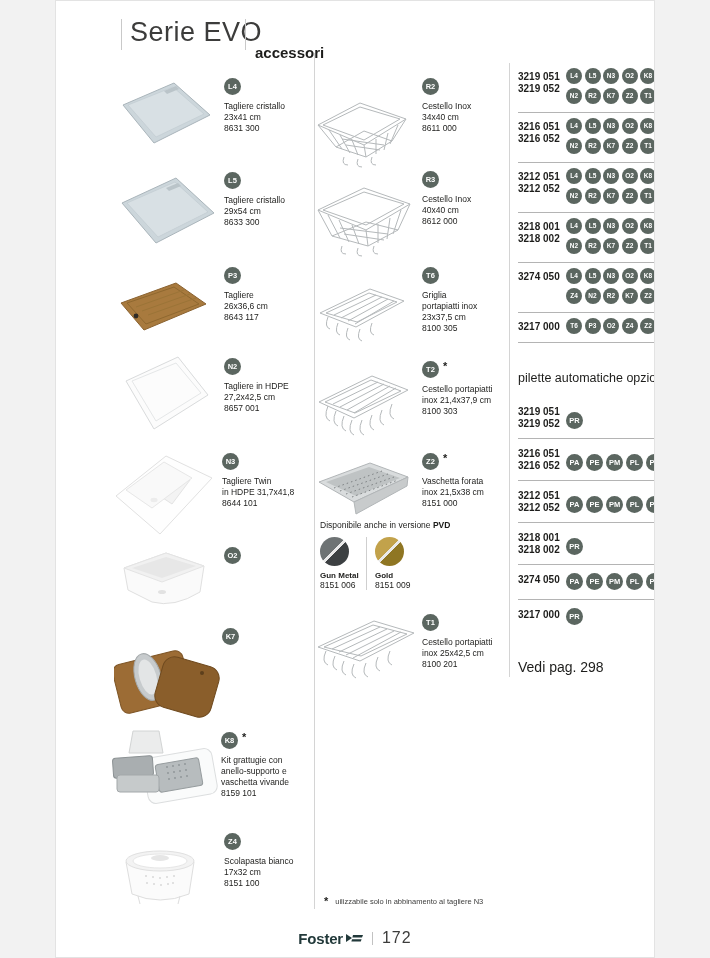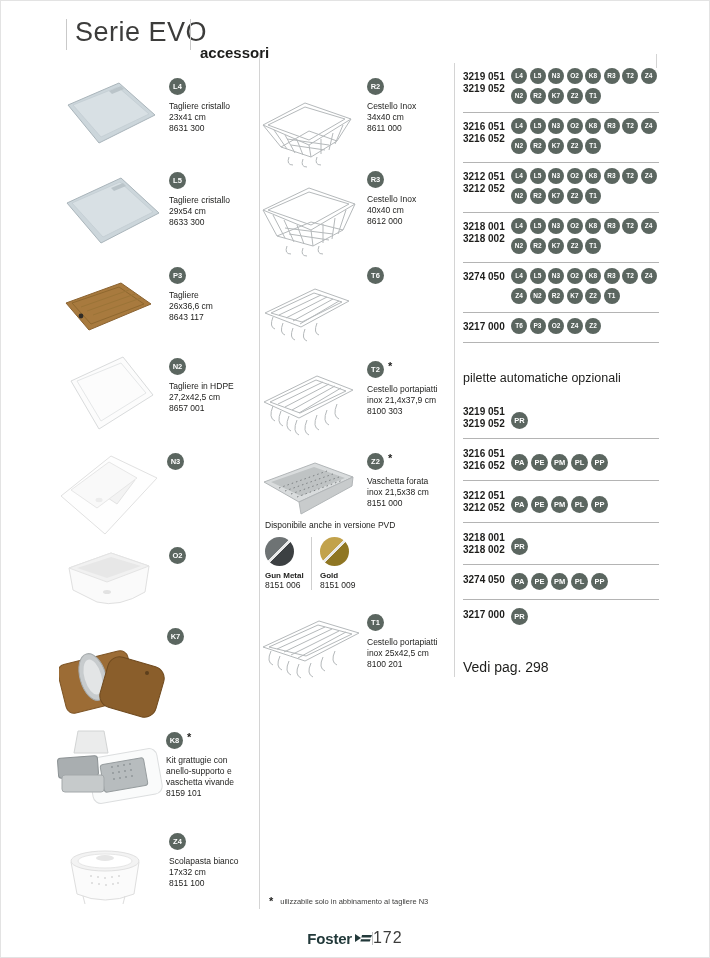--- a/index.html
+++ b/index.html
@@ -1,16 +1,16 @@
 <!DOCTYPE html>
 <html style="--badge-color: #5b6660; --brand-color: #22393a;"><head>
 <meta charset="utf-8">
 <style>
   html,body{margin:0;padding:0;background:#f2f2f2;}
-  .page{position:relative;width:710px;height:958px;background:#ffffff;margin:0 auto;
+  .page{position:relative;width:600px;height:958px;background:#ffffff;margin:0 auto;
         font-family:"Liberation Sans",sans-serif;color:#1d1d1b;overflow:hidden;
         border:1px solid #e3e3e3;box-sizing:border-box;padding-left:7px;}
   
   .hrule{position:absolute;width:1px;background:#c9c9c9;}
   .title{position:absolute;left:74px;top:16px;font-size:27px;font-weight:400;color:#3c3c3b;letter-spacing:.5px;}
   .subtitle{position:absolute;left:199px;top:43px;font-size:15px;font-weight:700;color:#1d1d1b;}
   
   .vdiv{position:absolute;width:1px;background:#d4d4d4;}
   
   .product{position:absolute;display:flex;width:200px;}
@@ -19,21 +19,21 @@
   .badge{display:inline-flex;align-items:center;justify-content:center;border-radius:50%;
          background:var(--badge-color,#5b6660);color:#fff;font-weight:700;line-height:1;}
   .badge.lg{width:17px;height:17px;font-size:7.5px;flex:0 0 17px;}
   .badge.sm{width:16px;height:16px;font-size:6.5px;flex:0 0 16px;}
   .badge-wrap{display:flex;align-items:flex-start;gap:4px;margin-bottom:6px;height:17px;}
   .star-mark{font-size:11px;font-weight:700;color:#1d1d1b;line-height:10px;}
   .desc-line{font-size:8.5px;line-height:11px;color:#1d1d1b;white-space:nowrap;}
   
   .pvd{position:absolute;left:264px;top:519px;width:188px;}
   .pvd-intro{font-size:8.5px;color:#1d1d1b;margin-bottom:7px;white-space:nowrap;}
-  .pvd-intro b{font-weight:400;}
+  .pvd-intro b{font-weight:700;}
   .pvd-row{display:flex;}
   .pvd-col{width:46px;}
   .pvd-col + .pvd-col{border-left:1px solid #cfcfcf;padding-left:8px;width:44px;}
   .pvd-circle{width:29px;height:29px;border-radius:50%;margin-bottom:5px;background:#888;}
   .pvd-name{font-size:8px;font-weight:700;white-space:nowrap;}
   .pvd-code{font-size:8.5px;white-space:nowrap;}
   
   .right-col{position:absolute;left:462px;top:62px;width:196px;}
   .compat-row{display:flex;padding:5px 0 8px;}
   .codes{width:48px;padding-top:3px;}
@@ -43,21 +43,21 @@
   .rule{height:1px;background:#b4b4b4;}
   .pilette-title{font-size:12.5px;font-weight:400;margin:28px 0 12px;white-space:nowrap;}
   .pilette-row{display:flex;padding:8px 0 9px;}
   .pilette-row .codes{padding-top:1px;}
   .pilette-badges{display:flex;gap:3px;align-items:flex-end;}
   .see-page{margin-top:25px;font-size:14px;}
   
   .footnote{position:absolute;left:268px;top:896px;display:flex;gap:7px;align-items:flex-start;}
   .fn-star{font-size:11px;font-weight:700;line-height:9px;}
   .fn-text{font-size:7.5px;color:#3d3d3c;white-space:nowrap;text-align:right;}
-  .footer{position:absolute;left:0;right:0;top:928px;display:flex;align-items:center;justify-content:center;}
+  .footer{position:absolute;left:0;right:0;top:928px;display:flex;align-items:center;justify-content:center;gap:9px;}
   .brand{display:flex;align-items:center;gap:3px;font-size:15px;font-weight:700;color:var(--brand-color,#22393a);letter-spacing:-.2px;}
   .footer-rule{width:1px;height:13px;background:#c2c2c2;}
   .page-num{font-size:16px;color:#3c3c3b;letter-spacing:1px;}
   svg{display:block;}
 </style>
 </head>
 <body>
 
 <div class="page">
 
@@ -162,20 +162,25 @@
         <polygon points="2,48 52,8 98,30 46,86" fill="#fefefe" stroke="#e1e1e1"></polygon>
         <polygon points="56,22 76,32 58,56 40,44" fill="#f3f3f3" stroke="#e3e3e3"></polygon>
         <polygon points="12,42 50,14 78,30 38,60" fill="#f9f9f9" stroke="#e7e7e7"></polygon>
         <ellipse cx="40" cy="52" rx="3.5" ry="2.2" fill="#ececec"></ellipse>
       </svg>
     </div>
     <div class="p-info">
       <div class="badge-wrap">
           <span class="badge lg">N3</span>
           <span class="star-mark"></span>
+        </div>
+      <div>
+          <div class="desc-line">Tagliere Twin</div>
+          <div class="desc-line">in HDPE 31,7x41,8</div>
+          <div class="desc-line">8644 101</div>
         </div>
     </div>
   </article>
 
   <article class="product" style="left:60px;top:545px;">
     <div class="p-img" style="margin-top:-4px;">
       <svg width="96" height="72" viewBox="0 0 96 72">
         <path d="M8,26 L50,11 L88,24 L84,50 Q58,66 36,60 L12,48 Z" fill="#fafafa" stroke="#e0e0e0"></path>
         <polygon points="8,26 50,11 88,24 46,40" fill="#f1f1f1" stroke="#e4e4e4"></polygon>
         <polygon points="16,26 50,15 80,24 46,36" fill="#e7e7e7"></polygon>
@@ -371,20 +376,26 @@
           <path d="M46,50 q-4,10 2,12"></path>
             <path d="M58,44 q-4,10 2,12"></path>
         </g>
       </svg>
     </div>
     <div class="p-info">
       <div class="badge-wrap">
           <span class="badge lg">T6</span>
           <span class="star-mark"></span>
         </div>
+      <div>
+          <div class="desc-line">Griglia</div>
+          <div class="desc-line">portapiatti inox</div>
+          <div class="desc-line">23x37,5 cm</div>
+          <div class="desc-line">8100 305</div>
+        </div>
     </div>
   </article>
 
   <article class="product" style="left:258px;top:359px;">
     <div class="p-img" style="margin-top:6px;">
       <svg width="100" height="78" viewBox="0 0 100 78">
         <g fill="none" stroke="#b5b9bb" stroke-width="1">
           <polygon points="5,36 58,10 94,24 40,52"></polygon>
           <polygon points="11,36 57,14 87,25 41,47"></polygon>
           <line x1="19" y1="38" x2="64" y2="16"></line>

